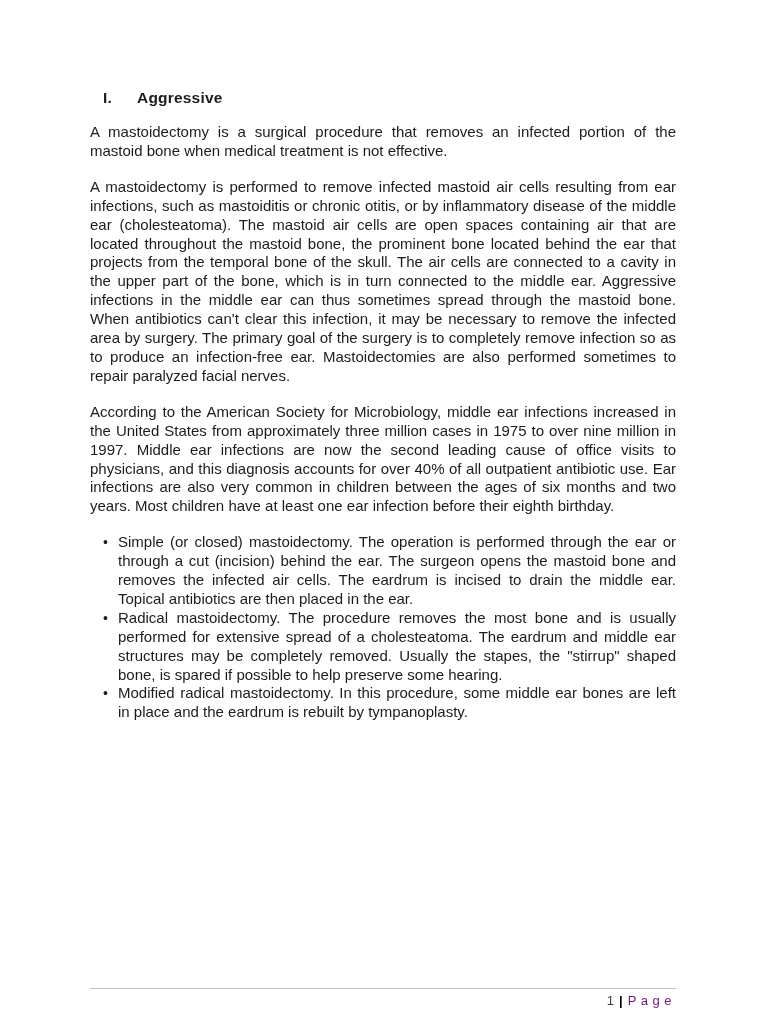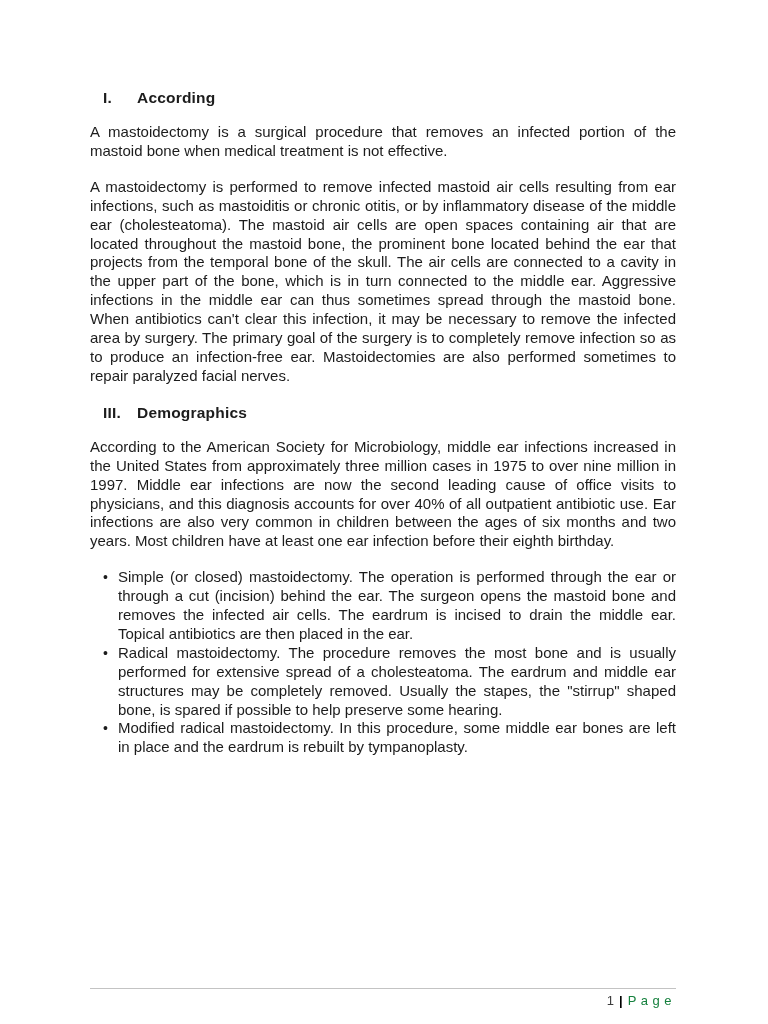--- a/index.html
+++ b/index.html
@@ -86,40 +86,36 @@
     color: #3d3d3d;
     margin-right: 5px;
   }
   .footer-text .divider {
     color: #000000;
     font-weight: bold;
     margin-right: 5px;
   }
   .footer-text .pglabel {
     letter-spacing: 4.5px;
-    color: #15803d;
+    color: #701a75;
   }
 </style>
 </head>
 <body>
 
 <div class="doc">
 
   <div class="sec-heading">
     <span class="sec-num">I.</span>
-    <span class="sec-title">According</span>
+    <span class="sec-title">Aggressive</span>
   </div>
   <p class="body-para">A mastoidectomy is a surgical procedure that removes an infected portion of the mastoid bone when medical treatment is not effective.</p>
 
   <p class="body-para"><span>A mastoidectomy is performed to remove infected mastoid air cells resulting from ear infections, such as mastoiditis or chronic otitis, or by inflammatory disease of the middle ear (cholesteatoma). The mastoid air cells are open spaces containing air that are located throughout the mastoid bone, the prominent bone located behind the ear that projects from the temporal bone of the skull. The air cells are connected to a cavity in the upper part of the bone, which is in turn connected to the middle ear. Aggressive infections in the middle ear can thus sometimes spread through the mastoid bone. When </span><span class="u-link">antibiotics </span><span>can't clear this infection, it may be necessary to remove the infected area by surgery. The primary goal of the surgery is to completely remove infection so as to produce an infection-free ear. Mastoidectomies are also performed sometimes to repair paralyzed facial nerves.</span></p>
 
-  <div class="sec-heading">
-    <span class="sec-num">III.</span>
-    <span class="sec-title">Demographics</span>
-  </div>
   <p class="body-para">According to the American Society for Microbiology, middle ear infections increased in the United States from approximately three million cases in 1975 to over nine million in 1997. Middle ear infections are now the second leading cause of office visits to physicians, and this diagnosis accounts for over 40% of all outpatient antibiotic use. Ear infections are also very common in children between the ages of six months and two years. Most children have at least one ear infection before their eighth birthday.</p>
 
 
   <ul class="bullet-list">
     <li>
       <span class="marker">•</span>
       <span class="li-text">Simple (or closed) mastoidectomy. The operation is performed through the ear or through a cut (incision) behind the ear. The surgeon opens the mastoid bone and removes the infected air cells. The eardrum is incised to drain the middle ear. Topical antibiotics are then placed in the ear.</span>
     </li>
     <li>
       <span class="marker">•</span>

